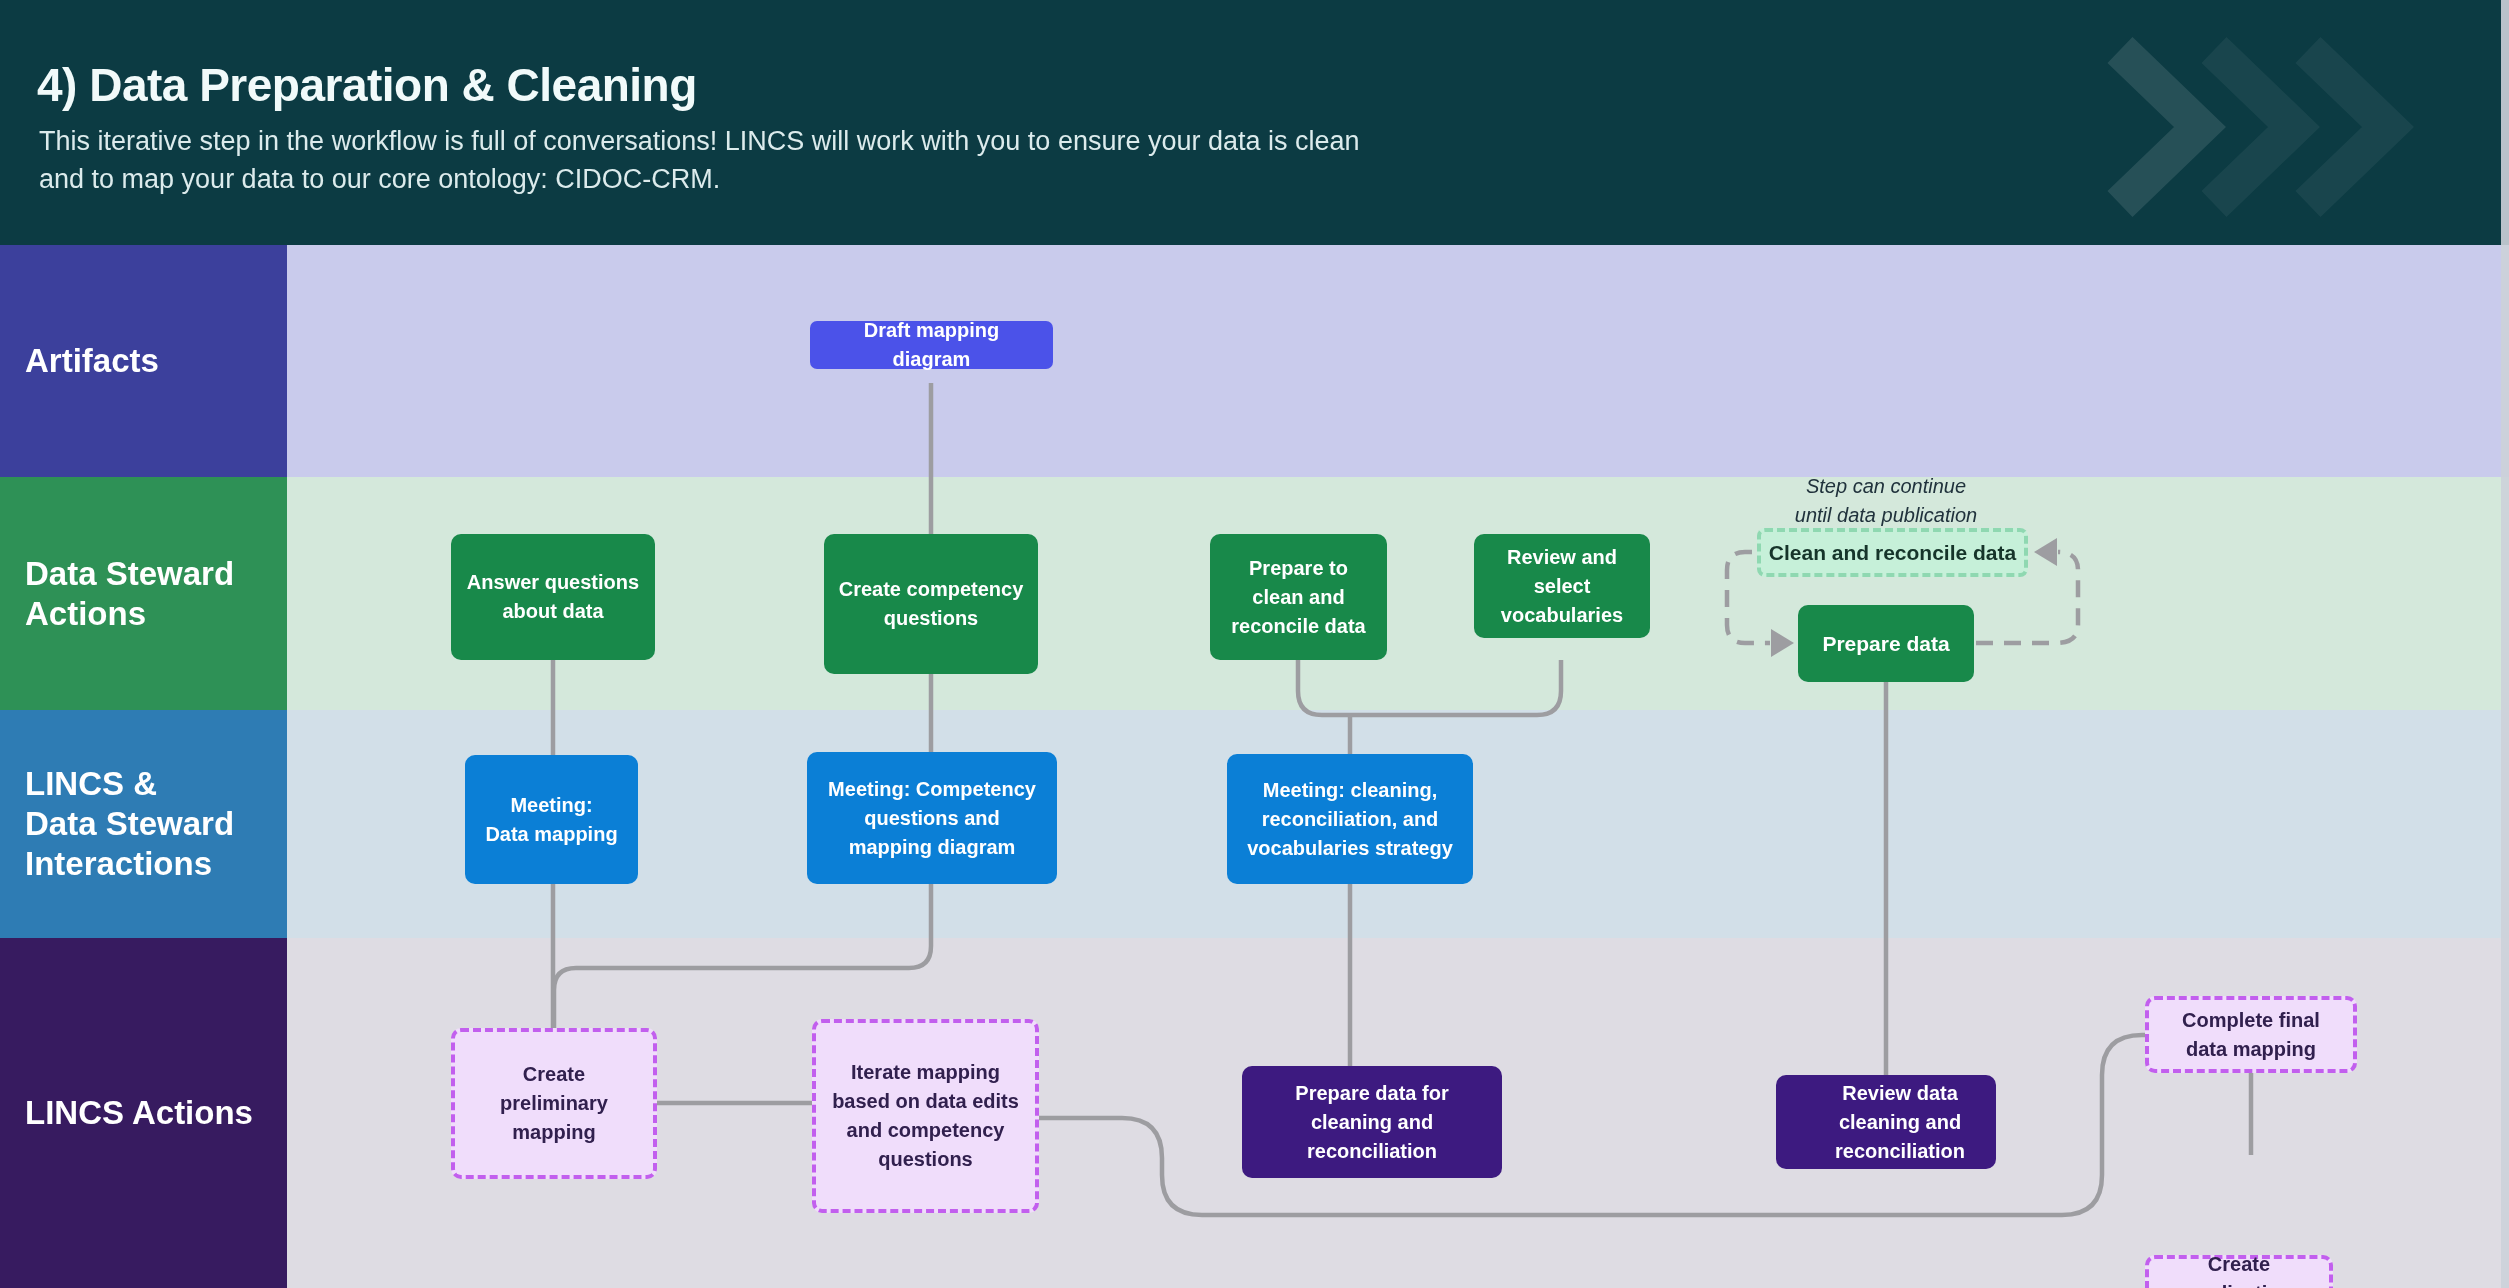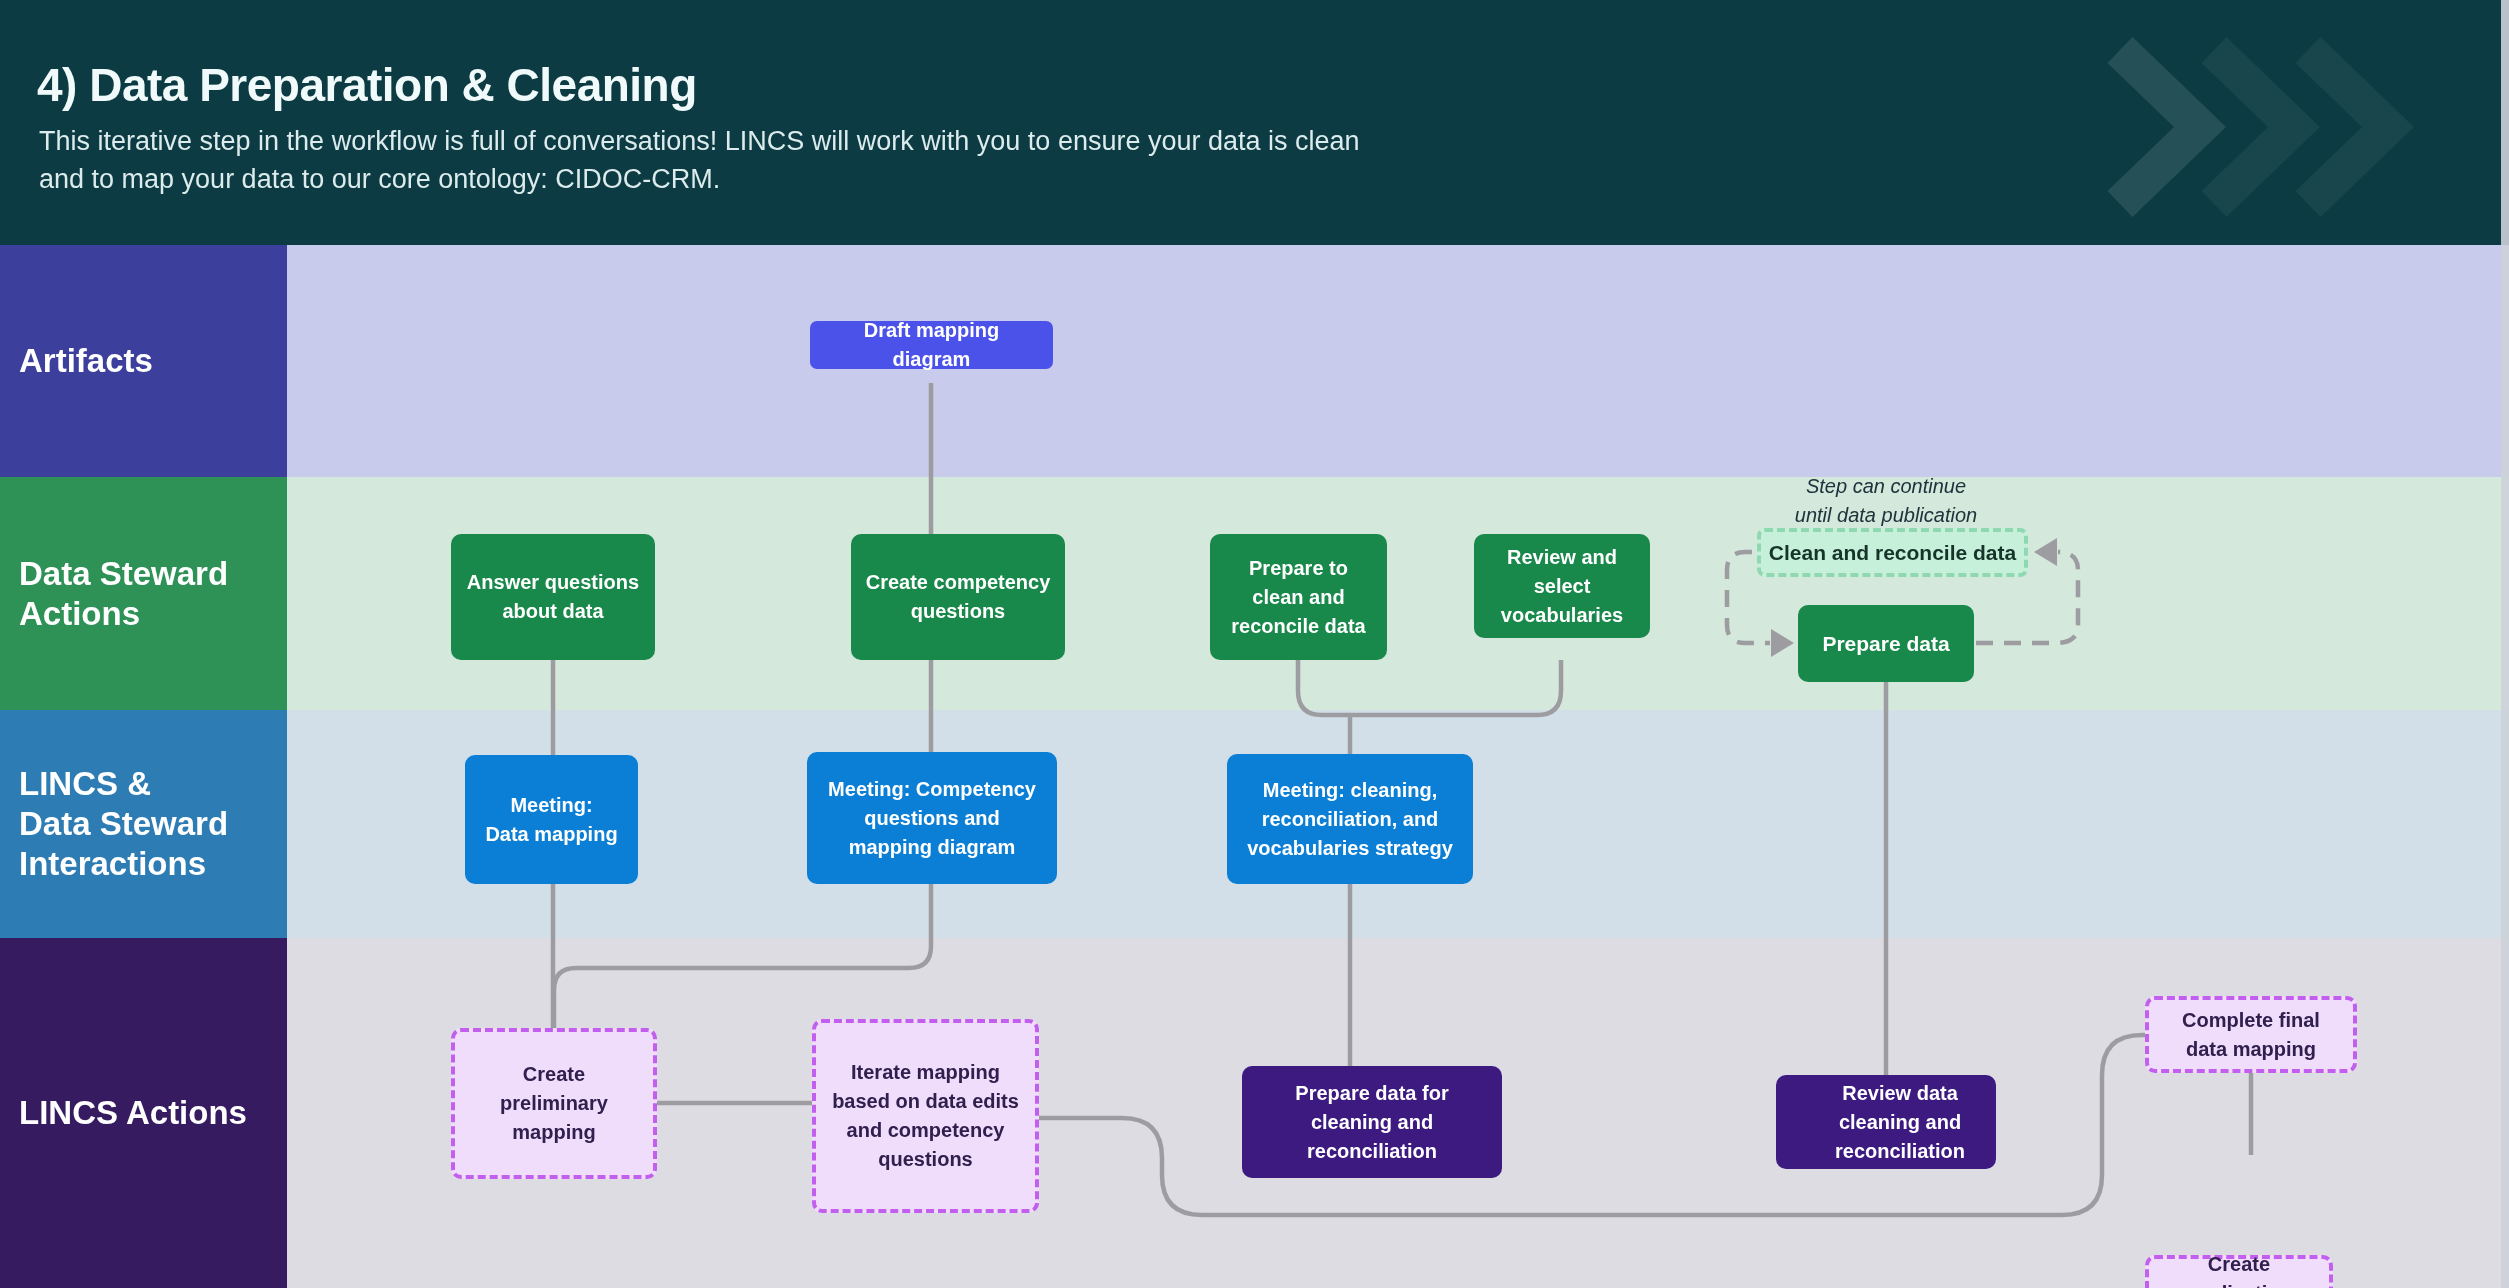--- a/index.html
+++ b/index.html
@@ -8,21 +8,21 @@
     font-family:"Liberation Sans",sans-serif;
     -webkit-font-smoothing:antialiased;
   }
   .abs{position:absolute;}
   
   .header{left:0;top:0;width:2509px;height:245px;background:#0c3b43;}
   .title{left:37px;top:58px;width:1500px;color:#f1fafa;font-size:46px;font-weight:800;letter-spacing:-.5px;}
   .subtitle{left:39px;top:122px;width:1480px;color:#dcebec;font-size:27px;font-weight:400;line-height:38px;white-space:pre-line;}
   
   .lane-body{left:287px;width:2222px;}
-  .lane-side{left:0;width:287px;display:flex;align-items:center;box-sizing:border-box;padding-left:19px;
+  .lane-side{left:0;width:287px;display:flex;align-items:center;box-sizing:border-box;padding-left:25px;
              color:#ffffff;font-size:33px;font-weight:700;line-height:40px;white-space:pre-line;}
   
   .node{display:flex;align-items:center;justify-content:center;text-align:center;
         box-sizing:border-box;border-radius:10px;font-weight:700;font-size:20px;line-height:29px;
         padding:8px 13px;}
   .n-indigo{background:#4b52e9;color:#ffffff;border-radius:7px;}
   .n-green{background:#18894a;color:#ffffff;}
   .n-blue{background:#0b7fd6;color:#ffffff;}
   .n-purple{background:#3d1a80;color:#ffffff;}
   .n-dash-purple{background:#f0ddfb;border:4px dashed #c25fee;color:#31204e;}
@@ -87,21 +87,21 @@
     </g>
   </svg>
 
   <div class="abs node n-indigo" style="left:810px;top:321px;width:243px;height:48px;">
       <span>Draft mapping diagram</span>
     </div>
 
   <div class="abs node n-green" style="left:451px;top:534px;width:204px;height:126px;">
       <span>Answer questions about data</span>
     </div>
-  <div class="abs node n-green" style="left:824px;top:534px;width:214px;height:126px;margin-left:27px;">
+  <div class="abs node n-green" style="left:824px;top:534px;width:214px;height:140px;">
       <span>Create competency questions</span>
     </div>
   <div class="abs node n-green" style="left:1210px;top:534px;width:177px;height:126px;">
       <span>Prepare to clean and reconcile data</span>
     </div>
   <div class="abs node n-green" style="left:1474px;top:534px;width:176px;height:104px;">
       <span>Review and select vocabularies</span>
     </div>
   <div class="abs caption">Step can continue
 until data publication</div>

